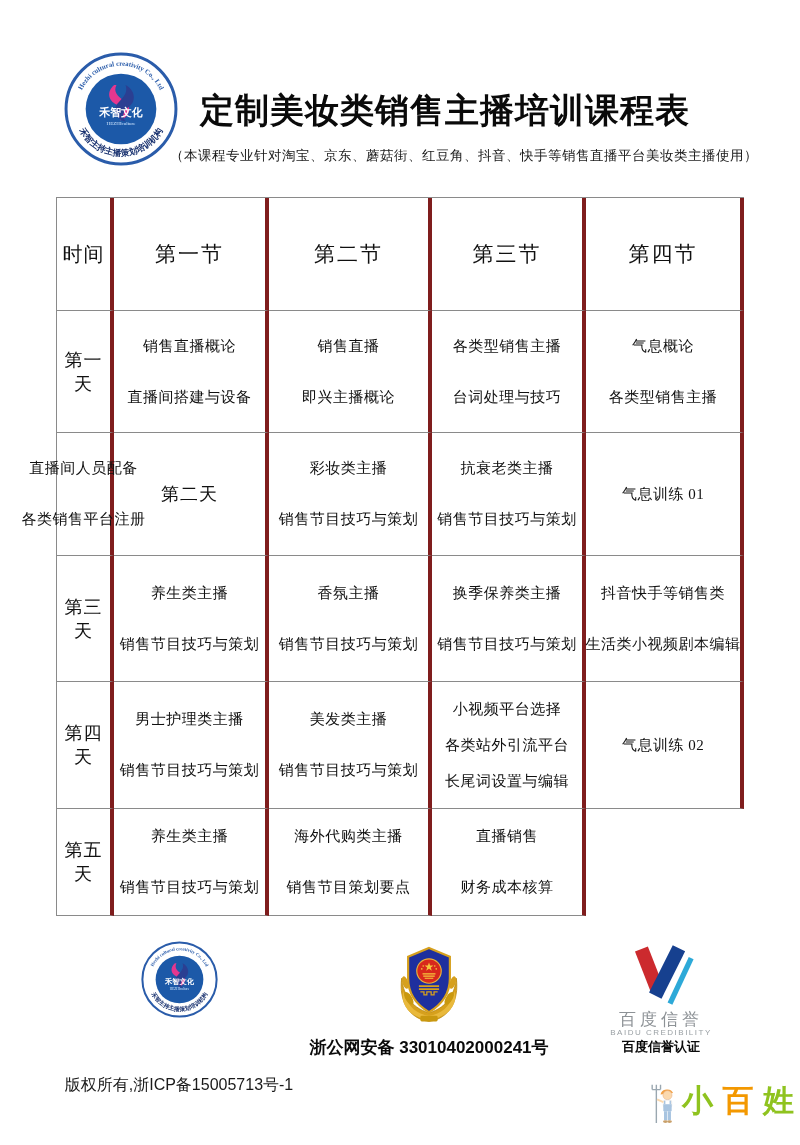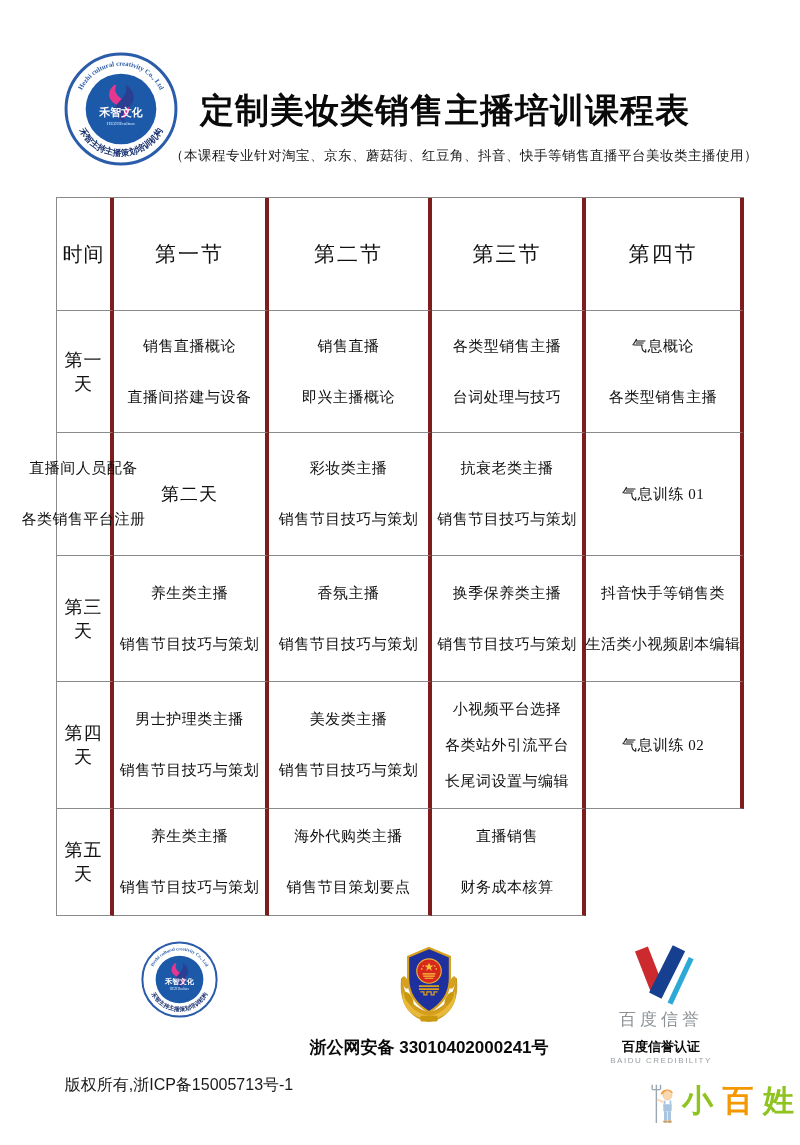--- a/index.html
+++ b/index.html
@@ -40,21 +40,21 @@
   .sans { font-family:"Liberation Sans","DejaVu Sans",sans-serif; }
   .f-left-logo { position:absolute; left:141px; top:941px; width:77px; height:77px; }
   .f-left-text { position:absolute; left:48px; top:1075px; width:262px; text-align:center;
                  font-size:16px; color:#1a1a1a; }
   .f-badge { position:absolute; left:393px; top:940px; width:72px; height:88px; }
   .f-mid-text { position:absolute; left:300px; top:1036px; width:258px; text-align:center;
                 font-size:17px; font-weight:700; color:#0a0a0a; }
   .f-v { position:absolute; left:621px; top:945px; width:80px; height:62px; }
   .f-bname { position:absolute; left:578px; top:1008px; width:166px; text-align:center;
              font-size:17px; color:#8d9296; letter-spacing:4px; }
-  .f-ben { position:absolute; left:578px; top:1056px; width:166px; text-align:center;
+  .f-ben { position:absolute; left:578px; top:1028px; width:166px; text-align:center;
            font-size:8px; color:#9aa0a4; letter-spacing:1.5px; }
   .f-bcert { position:absolute; left:578px; top:1038px; width:166px; text-align:center;
              font-size:13px; font-weight:700; color:#0a0a0a; }
   
   .wm-char { position:absolute; left:648px; top:1078px; width:32px; height:58px; }
   .wm-text { position:absolute; left:682px; top:1080px; width:112px; display:flex;
              justify-content:space-between; font-size:31px; font-weight:700;
              font-family:"Liberation Sans","DejaVu Sans",sans-serif; }
   .wm-url { position:absolute; left:668px; top:1117px; width:128px; 
             font-size:13px; color:#c98f8f; font-family:"DejaVu Sans Mono","Liberation Mono",monospace;margin-top:28px; }

